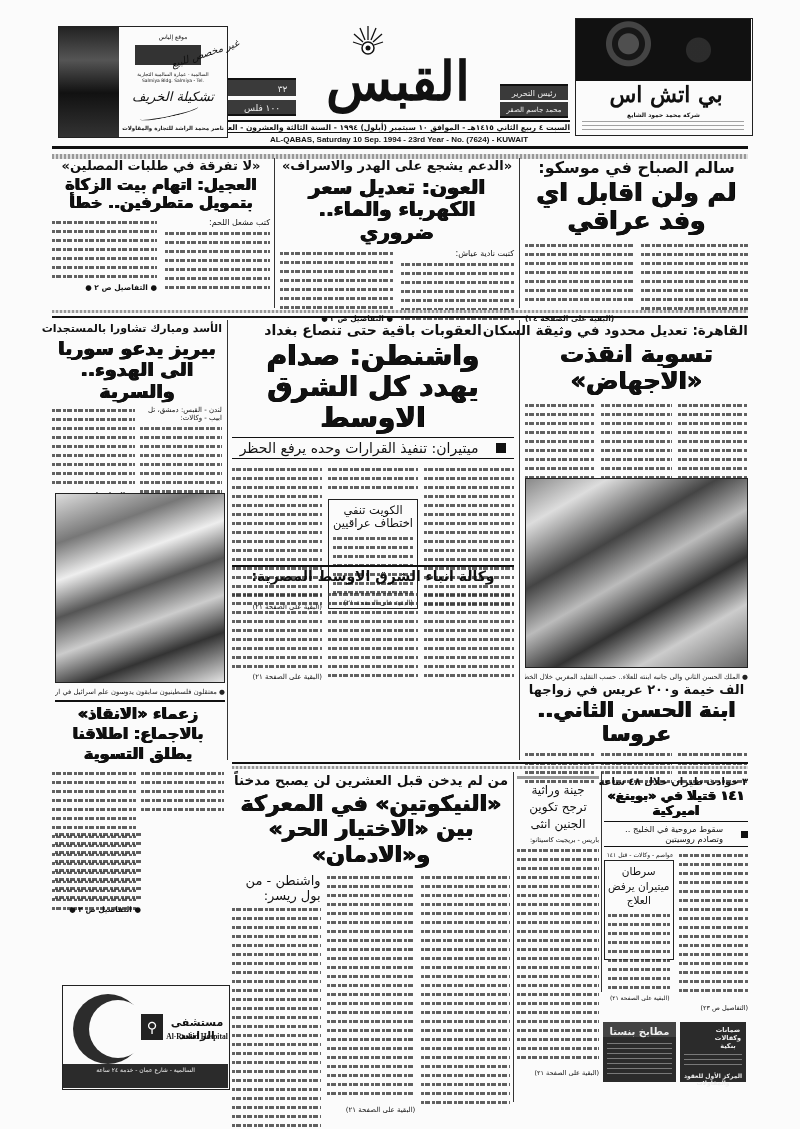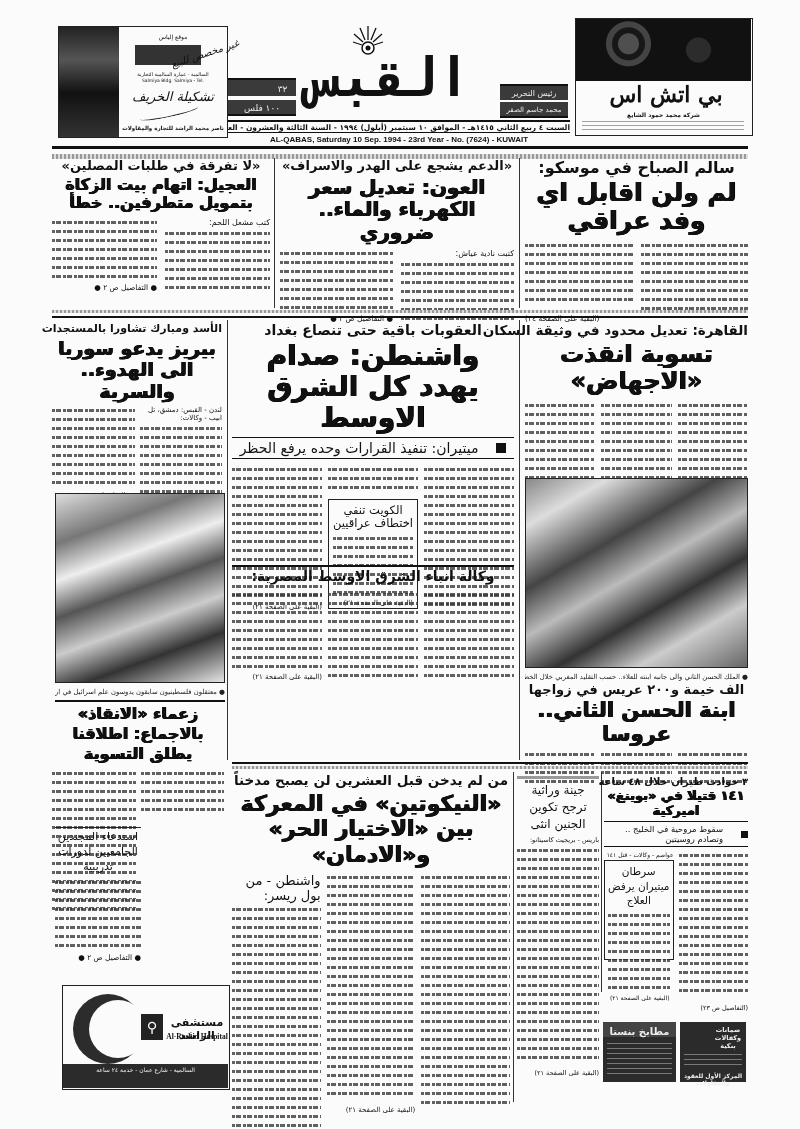--- a/index.html
+++ b/index.html
@@ -10,21 +10,21 @@
   .black-rule { height: 2px; background: #111; }
   .vrule { width: 1px; background: #333; }
   .kicker { font-family: "DejaVu Sans", sans-serif; font-weight: bold; font-size: 15px; text-align: center; white-space: nowrap; letter-spacing: 0.5px; }
   .head { font-family: "DejaVu Sans", sans-serif; font-weight: bold; text-align: center; line-height: 1.12; }
   .head.heavy { font-weight: 900; text-shadow: 0.6px 0 0 #000, -0.6px 0 0 #000; }
   .body-text { font-size: 6.4px; line-height: 9px; color: #222; text-align: justify; overflow: hidden; }
   .body-text .ln { display: block; height: 9px; background: repeating-linear-gradient(90deg,#3a3a3a 0 3px,#fbfbfb 3px 4px,#3a3a3a 4px 9px,#fbfbfb 9px 11px); background-size: 100% 3px; background-repeat: no-repeat; background-position: 0 3px; opacity: 0.8; }
   .cols { display: flex; gap: 8px; }
   .cols > div { flex: 1; }
   .byline { font-size: 8px; font-weight: normal; margin-bottom: 2px; }
-  .cont { font-size: 7.5px; font-weight: normal; margin-top: 3px; }
+  .cont { font-size: 7.5px; font-weight: bold; margin-top: 3px; }
   .photo { background: linear-gradient(135deg,#6d6d6d 0%,#cfcfcf 25%,#444 45%,#e0e0e0 60%,#555 80%,#bbb 100%); border: 1px solid #222; }
   .caption { font-size: 6.8px; color: #222; margin-top: 2px; white-space: nowrap; overflow: hidden; }
   .boxed { border: 1.5px solid #222; padding: 4px; background: #fbfbfb; }
   .sub-bar { display: flex; align-items: center; gap: 18px; font-size: 13px; border-top: 1.5px solid #111; border-bottom: 1.5px solid #111; padding: 2px 0; justify-content: center; }
   .sq { width: 10px; height: 10px; background: #111; display: inline-block; flex: none; }
   .ad-dark { background: #2b2b2b; color: #eee; text-align: center; }
 </style>
 </head>
 <body>
 
@@ -59,21 +59,21 @@
         <path d="M4 12 L13 20"></path>
           <path d="M32 12 L23 20"></path>
           <path d="M3 20 L12 23"></path>
           <path d="M33 20 L24 23"></path>
       </g>
       <circle cx="18" cy="26" r="6" fill="#fff" stroke="#111" stroke-width="1.5"></circle>
       <circle cx="18" cy="26" r="2.5" fill="#111"></circle>
     </svg>
   </div>
 
-  <div class="abs" style="left:299px;top:52px;width:180px;height:60px;font-size:54px;font-weight:900;text-align:center;line-height:60px;letter-spacing:-1px;font-family:Liberation Mono, monospace;">القبس</div>
+  <div class="abs" style="left:290px;top:52px;width:180px;height:60px;font-size:54px;font-weight:900;text-align:right;line-height:60px;letter-spacing:-1px;font-family:Liberation Serif, serif;">القبس</div>
 
   <div class="abs" style="left:500px;top:110px;width:0;height:0;"></div>
   <div class="abs" style="left:500px;top:110px;"></div>
   <div class="abs" style="left:500px;top:112px;width:0;"></div>
   <div class="abs" style="left:500px;top:0;"></div>
   <div class="abs" style="left:500px;top:112px;"></div>
 
   <div class="abs" style="left:500px;top:112px;"></div>
 
   <div class="abs" style="left:500px;top:84px;width:68px;height:16px;background:#3a3a3a;color:#eee;font-size:8px;text-align:center;line-height:16px;border-top:2px solid #111;">رئيس التحرير</div>
@@ -456,21 +456,20 @@
         <span class="ln"></span>
         <span class="ln"></span>
         <span class="ln"></span>
         <span class="ln"></span>
         <span class="ln"></span>
       </div>
   </div>
 </div>
 
 <div class="abs" style="left:55px;top:827px;width:86px;height:140px;">
-  <div class="head" style="font-size:11px;font-weight:normal;line-height:1.35;border-top:1.5px solid #222;padding-top:2px;">استدعاء المجندين الجامعيين لدورات تدريبية</div>
   <div class="body-text" style="height:72px;margin-top:3px;">
       <span class="ln"></span>
       <span class="ln"></span>
       <span class="ln"></span>
       <span class="ln"></span>
       <span class="ln"></span>
       <span class="ln"></span>
       <span class="ln"></span>
       <span class="ln"></span>
     </div>

